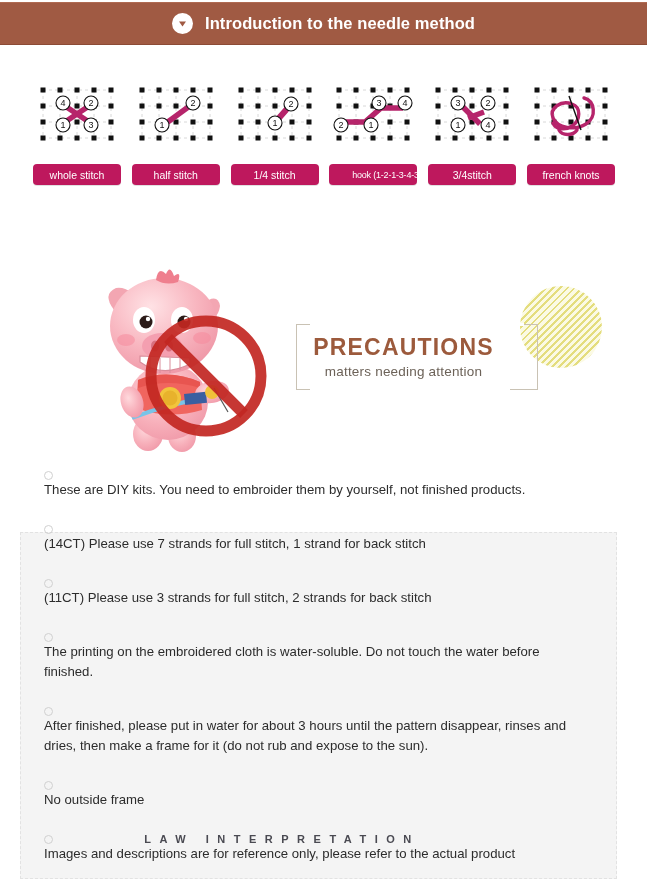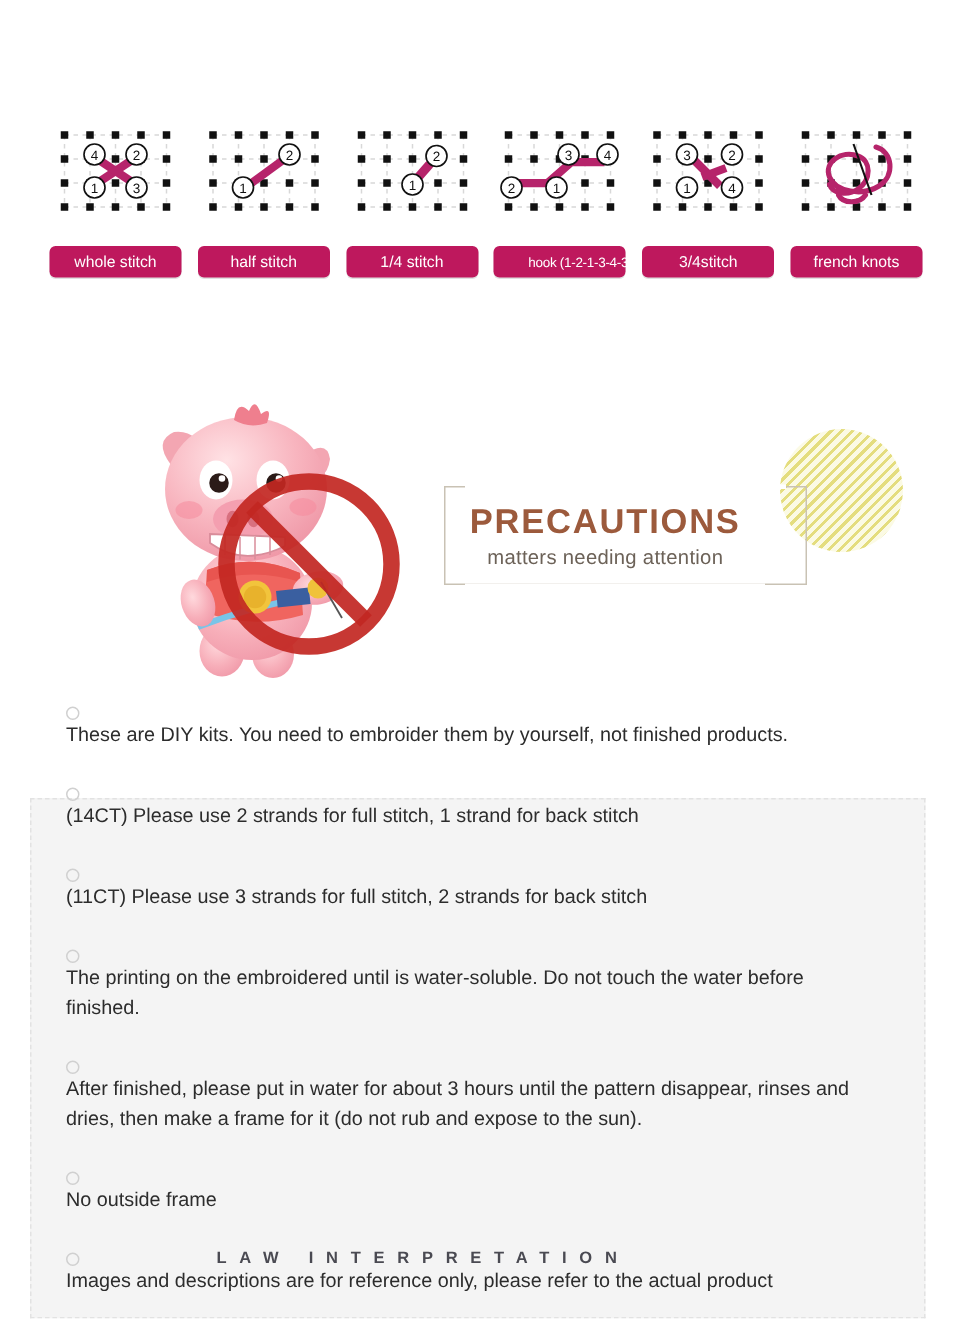--- a/index.html
+++ b/index.html
@@ -124,20 +124,28 @@
     text-align: center;
     color: #4a4a52; font-size: 11px; font-weight: 600;
     letter-spacing: 8.5px;
   }
 </style>
 </head>
 <body>
 
 <div class="page">
 
+  <div class="header">
+    <span class="header-icon">
+      <svg width="13" height="13" viewBox="0 0 13 13">
+        <polygon points="3,4.4 10,4.4 6.5,9.4" fill="#a05a43"></polygon>
+      </svg>
+    </span>
+    <span class="header-title">Introduction to the needle method</span>
+  </div>
 
   <div class="stitch-row">
 
     <div class="stitch-cell">
       <div class="grid-box">
         <svg width="84" height="70" viewBox="0 0 84 70">
           <g stroke="#d8d8d8" stroke-width="1" stroke-dasharray="3,3">
             <line x1="8" y1="6" x2="76" y2="6"></line>
             <line x1="8" y1="22" x2="76" y2="22"></line>
             <line x1="8" y1="38" x2="76" y2="38"></line>
@@ -526,29 +534,29 @@
 
   <div class="notes-panel"></div>
 
   <div class="notes">
     <div class="note-item">
       <span class="note-bullet"></span>
       <span class="note-text">These are DIY kits. You need to embroider them by yourself, not finished products.</span>
     </div>
     <div class="note-item">
       <span class="note-bullet"></span>
-      <span class="note-text">(14CT) Please use 2 strands for full stitch, 1 strand for back stitch</span>
+      <span class="note-text">(14CT) Please use 7 strands for full stitch, 1 strand for back stitch</span>
     </div>
     <div class="note-item">
       <span class="note-bullet"></span>
       <span class="note-text">(11CT) Please use 3 strands for full stitch, 2 strands for back stitch</span>
     </div>
     <div class="note-item">
       <span class="note-bullet"></span>
-      <span class="note-text" style="max-width:520px">The printing on the embroidered until is water-soluble. Do not touch the water before finished.</span>
+      <span class="note-text" style="max-width:520px">The printing on the embroidered cloth is water-soluble. Do not touch the water before finished.</span>
     </div>
     <div class="note-item">
       <span class="note-bullet"></span>
       <span class="note-text" style="max-width:525px">After finished, please put in water for about 3 hours until the pattern disappear, rinses and dries, then make a frame for it (do not rub and expose to the sun).</span>
     </div>
     <div class="note-item">
       <span class="note-bullet"></span>
       <span class="note-text">No outside frame</span>
     </div>
     <div class="note-item">

